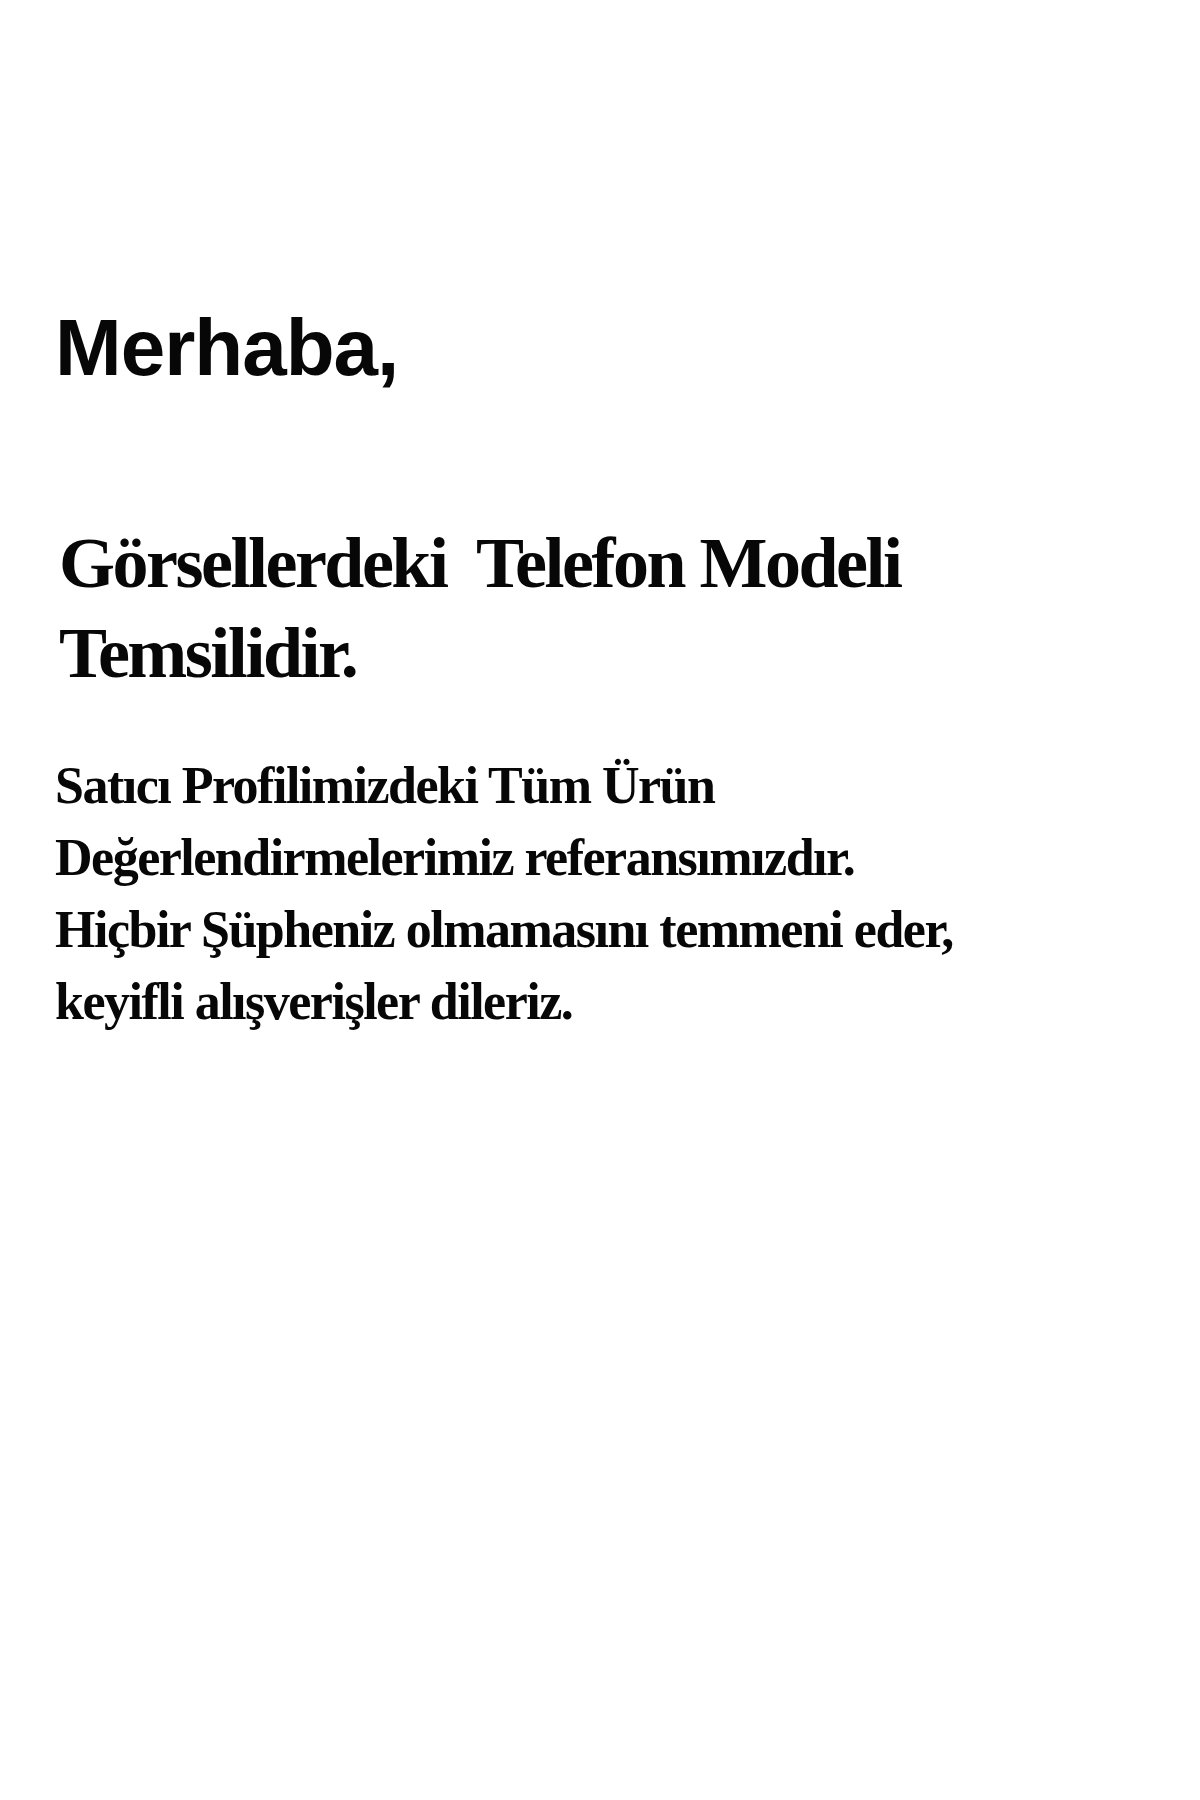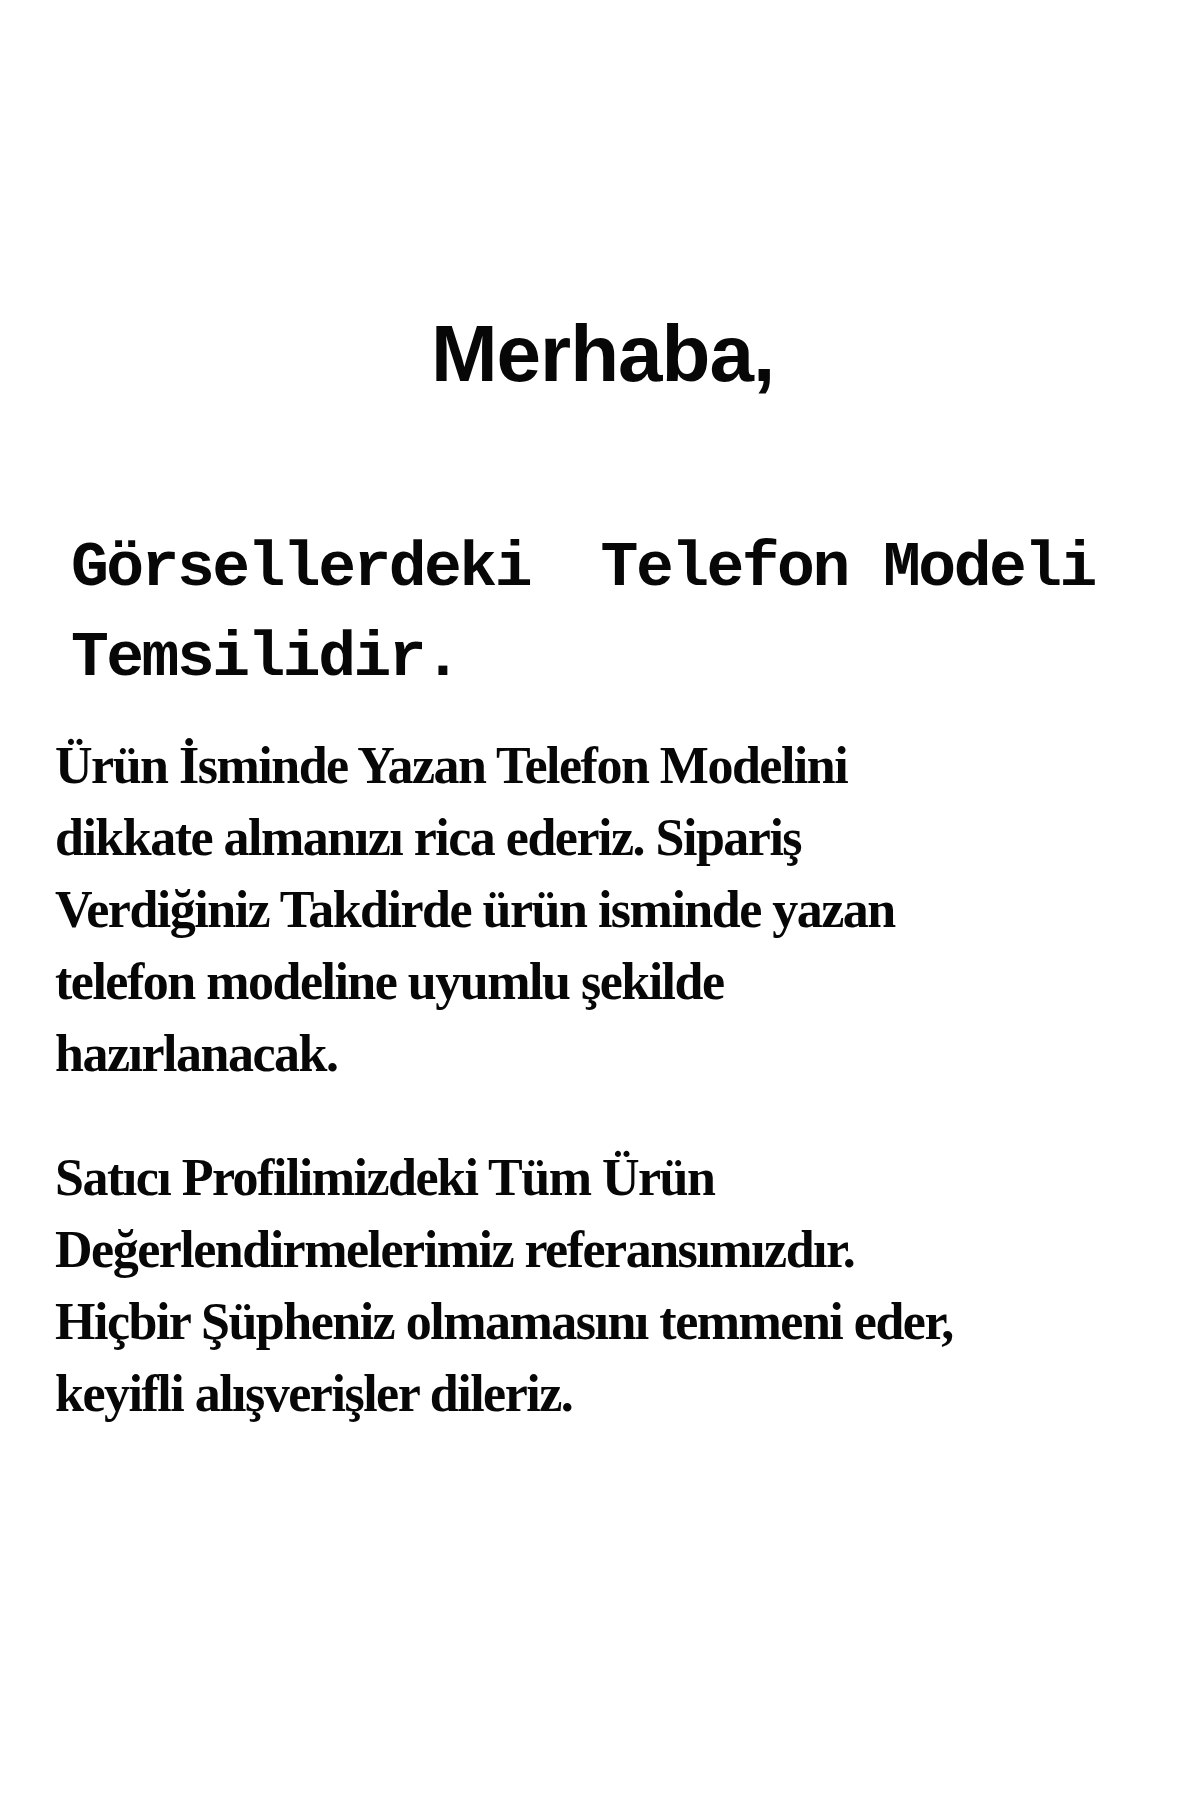--- a/index.html
+++ b/index.html
@@ -15,36 +15,35 @@
   }
   .page {
     box-sizing: border-box;
     width: 1200px;
     height: 1800px;
     padding: 0 50px 0 55px;
     background: #ffffff;
     color: #070707;
   }
   .greeting {
-    margin: 6px;
+    margin: 0;
     padding-top: 306px;
     font-family: "Liberation Sans", sans-serif;
     font-weight: bold;
     font-size: 80px;
     line-height: 1.05;
     letter-spacing: -1px;
     white-space: pre-wrap;
-    text-align: center;
   }
   .notice-title {
-    margin: 16px;
+    margin: 4px;
     margin-top: 128px;
-    font-family: Liberation Mono, monospace;
+    font-family: Liberation Serif, serif;
     font-weight: bold;
-    font-size: 63px;
+    font-size: 72px;
     line-height: 90px;
     letter-spacing: -2.5px;
     white-space: pre-wrap;
   }
   .body-paragraph {
     margin: 0;
     font-family: "Liberation Serif", serif;
     font-weight: bold;
     font-size: 52px;
     line-height: 72px;
@@ -60,23 +59,18 @@
 </style>
 </head>
 <body>
 
 <div class="page">
   <h1 class="greeting">Merhaba,</h1>
 
   <h2 class="notice-title">Görsellerdeki  Telefon Modeli
 Temsilidir.</h2>
 
-  <p class="body-paragraph para-1">Ürün İsminde Yazan Telefon Modelini
-dikkate almanızı rica ederiz. Sipariş
-Verdiğiniz Takdirde ürün isminde yazan
-telefon modeline uyumlu şekilde
-hazırlanacak.</p>
 
   <p class="body-paragraph para-2">Satıcı Profilimizdeki Tüm Ürün
 Değerlendirmelerimiz referansımızdır.
 Hiçbir Şüpheniz olmamasını temmeni eder,
 keyifli alışverişler dileriz.</p>
 </div>
 
 </body></html>

